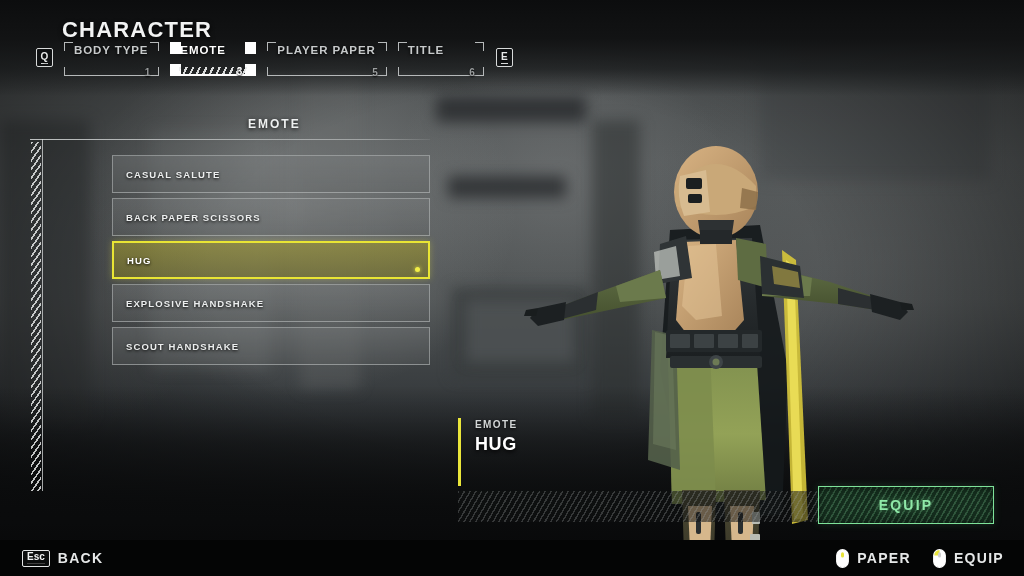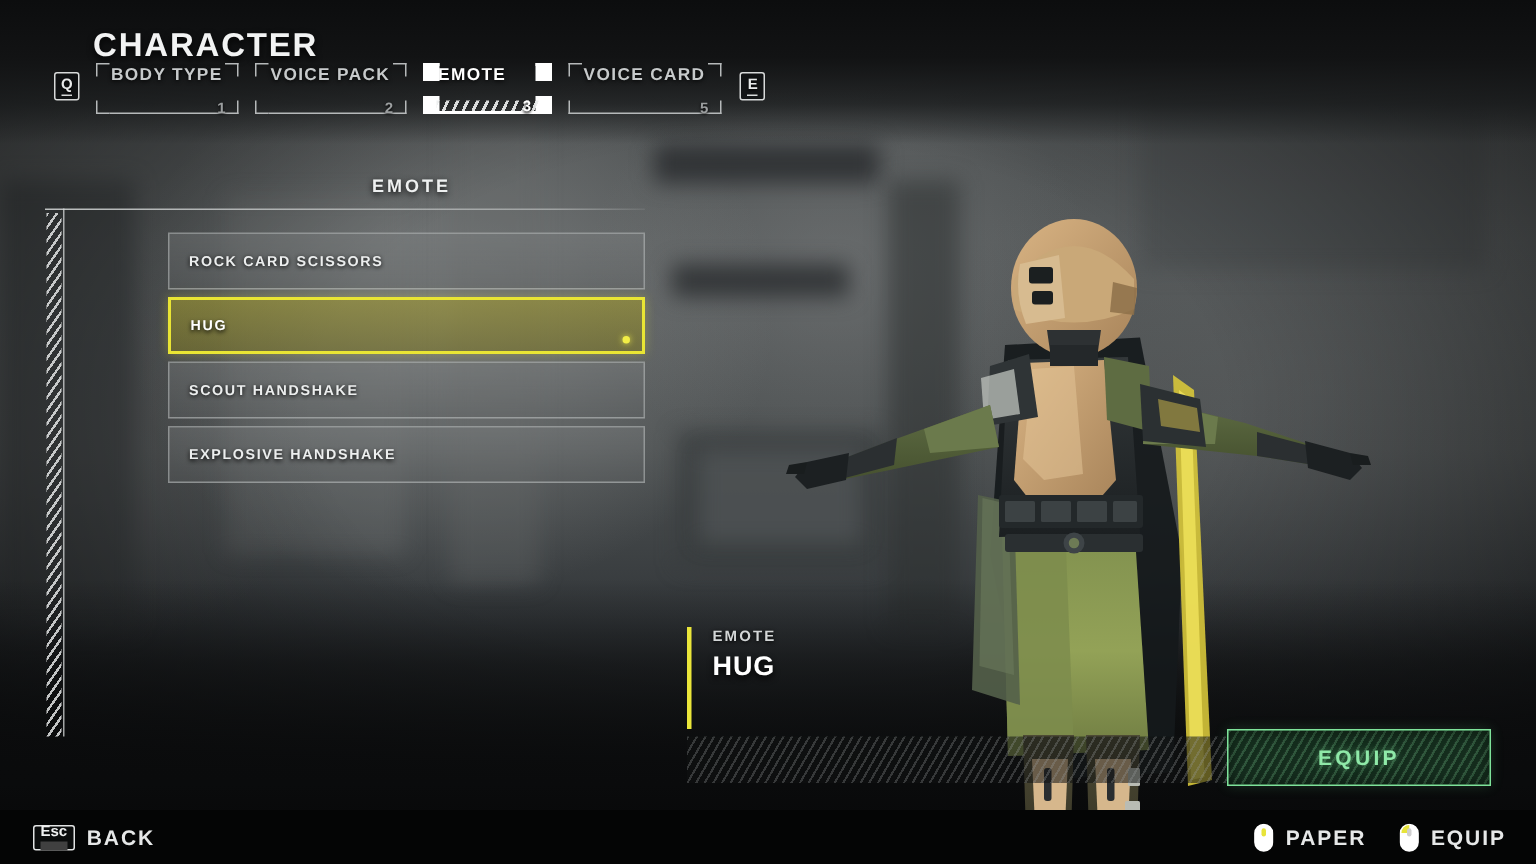--- a/index.html
+++ b/index.html
@@ -245,21 +245,21 @@
     font-size: 14px; font-weight: bold; letter-spacing: 1.3px; color: #e6e8e8;
   }
   .esc-key {
     height: 17px; padding: 0 4px;
     border: 1px solid #e2e4e4; border-radius: 2px;
     background: rgba(16,18,19,0.6);
     display: flex; align-items: center; justify-content: center;
   }
   .esc-key span {
     font-size: 10px; font-weight: bold; color: #f0f2f2; line-height: 1;
-    border-bottom: 6px solid #404040; padding-bottom: 1px;
+    border-bottom: 1px solid #404040; padding-bottom: 1px;
   }
   .mouse-icon { width: 13px; height: 19px; }
 </style>
 </head>
 <body>
 
 <div id="screen">
 
   <div class="bg-layer">
     <div class="bg-box b7"></div>
@@ -390,79 +390,82 @@
       <div class="tab">
         <span class="br tl"></span>
         <span class="br tr"></span>
         <span class="br bl"></span>
         <span class="br br2"></span>
         <span class="rail"></span>
         <span class="tab-label">BODY TYPE</span>
         <span class="tab-num">1</span>
       </div>
 
-      <div class="tab">
-        <span class="br tl"></span>
-        <span class="br tr"></span>
-        <span class="br bl"></span>
-        <span class="br br2"></span>
-        <span class="rail"></span>
-        <span class="tab-label">VOICE PACK</span>
-        <span class="tab-num">2</span>
-      </div>
 
       <div class="tab active">
         <span class="br tl"></span>
         <span class="br tr"></span>
         <span class="br bl"></span>
         <span class="br br2"></span>
         <span class="rail"></span>
         <span class="tab-label">EMOTE</span>
         <span class="tab-num">3</span>
       </div>
 
 
       <div class="tab">
         <span class="br tl"></span>
         <span class="br tr"></span>
         <span class="br bl"></span>
         <span class="br br2"></span>
         <span class="rail"></span>
-        <span class="tab-label">VOICE CARD</span>
+        <span class="tab-label">PLAYER PAPER</span>
         <span class="tab-num">5</span>
       </div>
 
+      <div class="tab">
+        <span class="br tl"></span>
+        <span class="br tr"></span>
+        <span class="br bl"></span>
+        <span class="br br2"></span>
+        <span class="rail"></span>
+        <span class="tab-label">TITLE</span>
+        <span class="tab-num">6</span>
+      </div>
 
       <div class="keycap right">
         <span>E</span>
       </div>
     </div>
   </div>
 
   <div class="section-title">EMOTE</div>
 
   <div id="left-panel">
     <div class="panel-top-rule"></div>
     <div class="panel-hatch"></div>
     <div class="panel-hatch-edge"></div>
   </div>
 
   <div id="emote-list">
     <div class="emote-row">
-      <span class="emote-label">ROCK CARD SCISSORS</span>
+      <span class="emote-label">CASUAL SALUTE</span>
+    </div>
+    <div class="emote-row">
+      <span class="emote-label">BACK PAPER SCISSORS</span>
     </div>
     <div class="emote-row selected">
       <span class="emote-label">HUG</span>
       <span class="sel-dot"></span>
     </div>
     <div class="emote-row">
+      <span class="emote-label">EXPLOSIVE HANDSHAKE</span>
+    </div>
+    <div class="emote-row">
       <span class="emote-label">SCOUT HANDSHAKE</span>
-    </div>
-    <div class="emote-row">
-      <span class="emote-label">EXPLOSIVE HANDSHAKE</span>
     </div>
   </div>
 
   <div id="detail">
     <div class="accent-bar"></div>
     <div class="detail-kind">EMOTE</div>
     <div class="detail-name">HUG</div>
   </div>
 
   <div id="action-band"></div>

